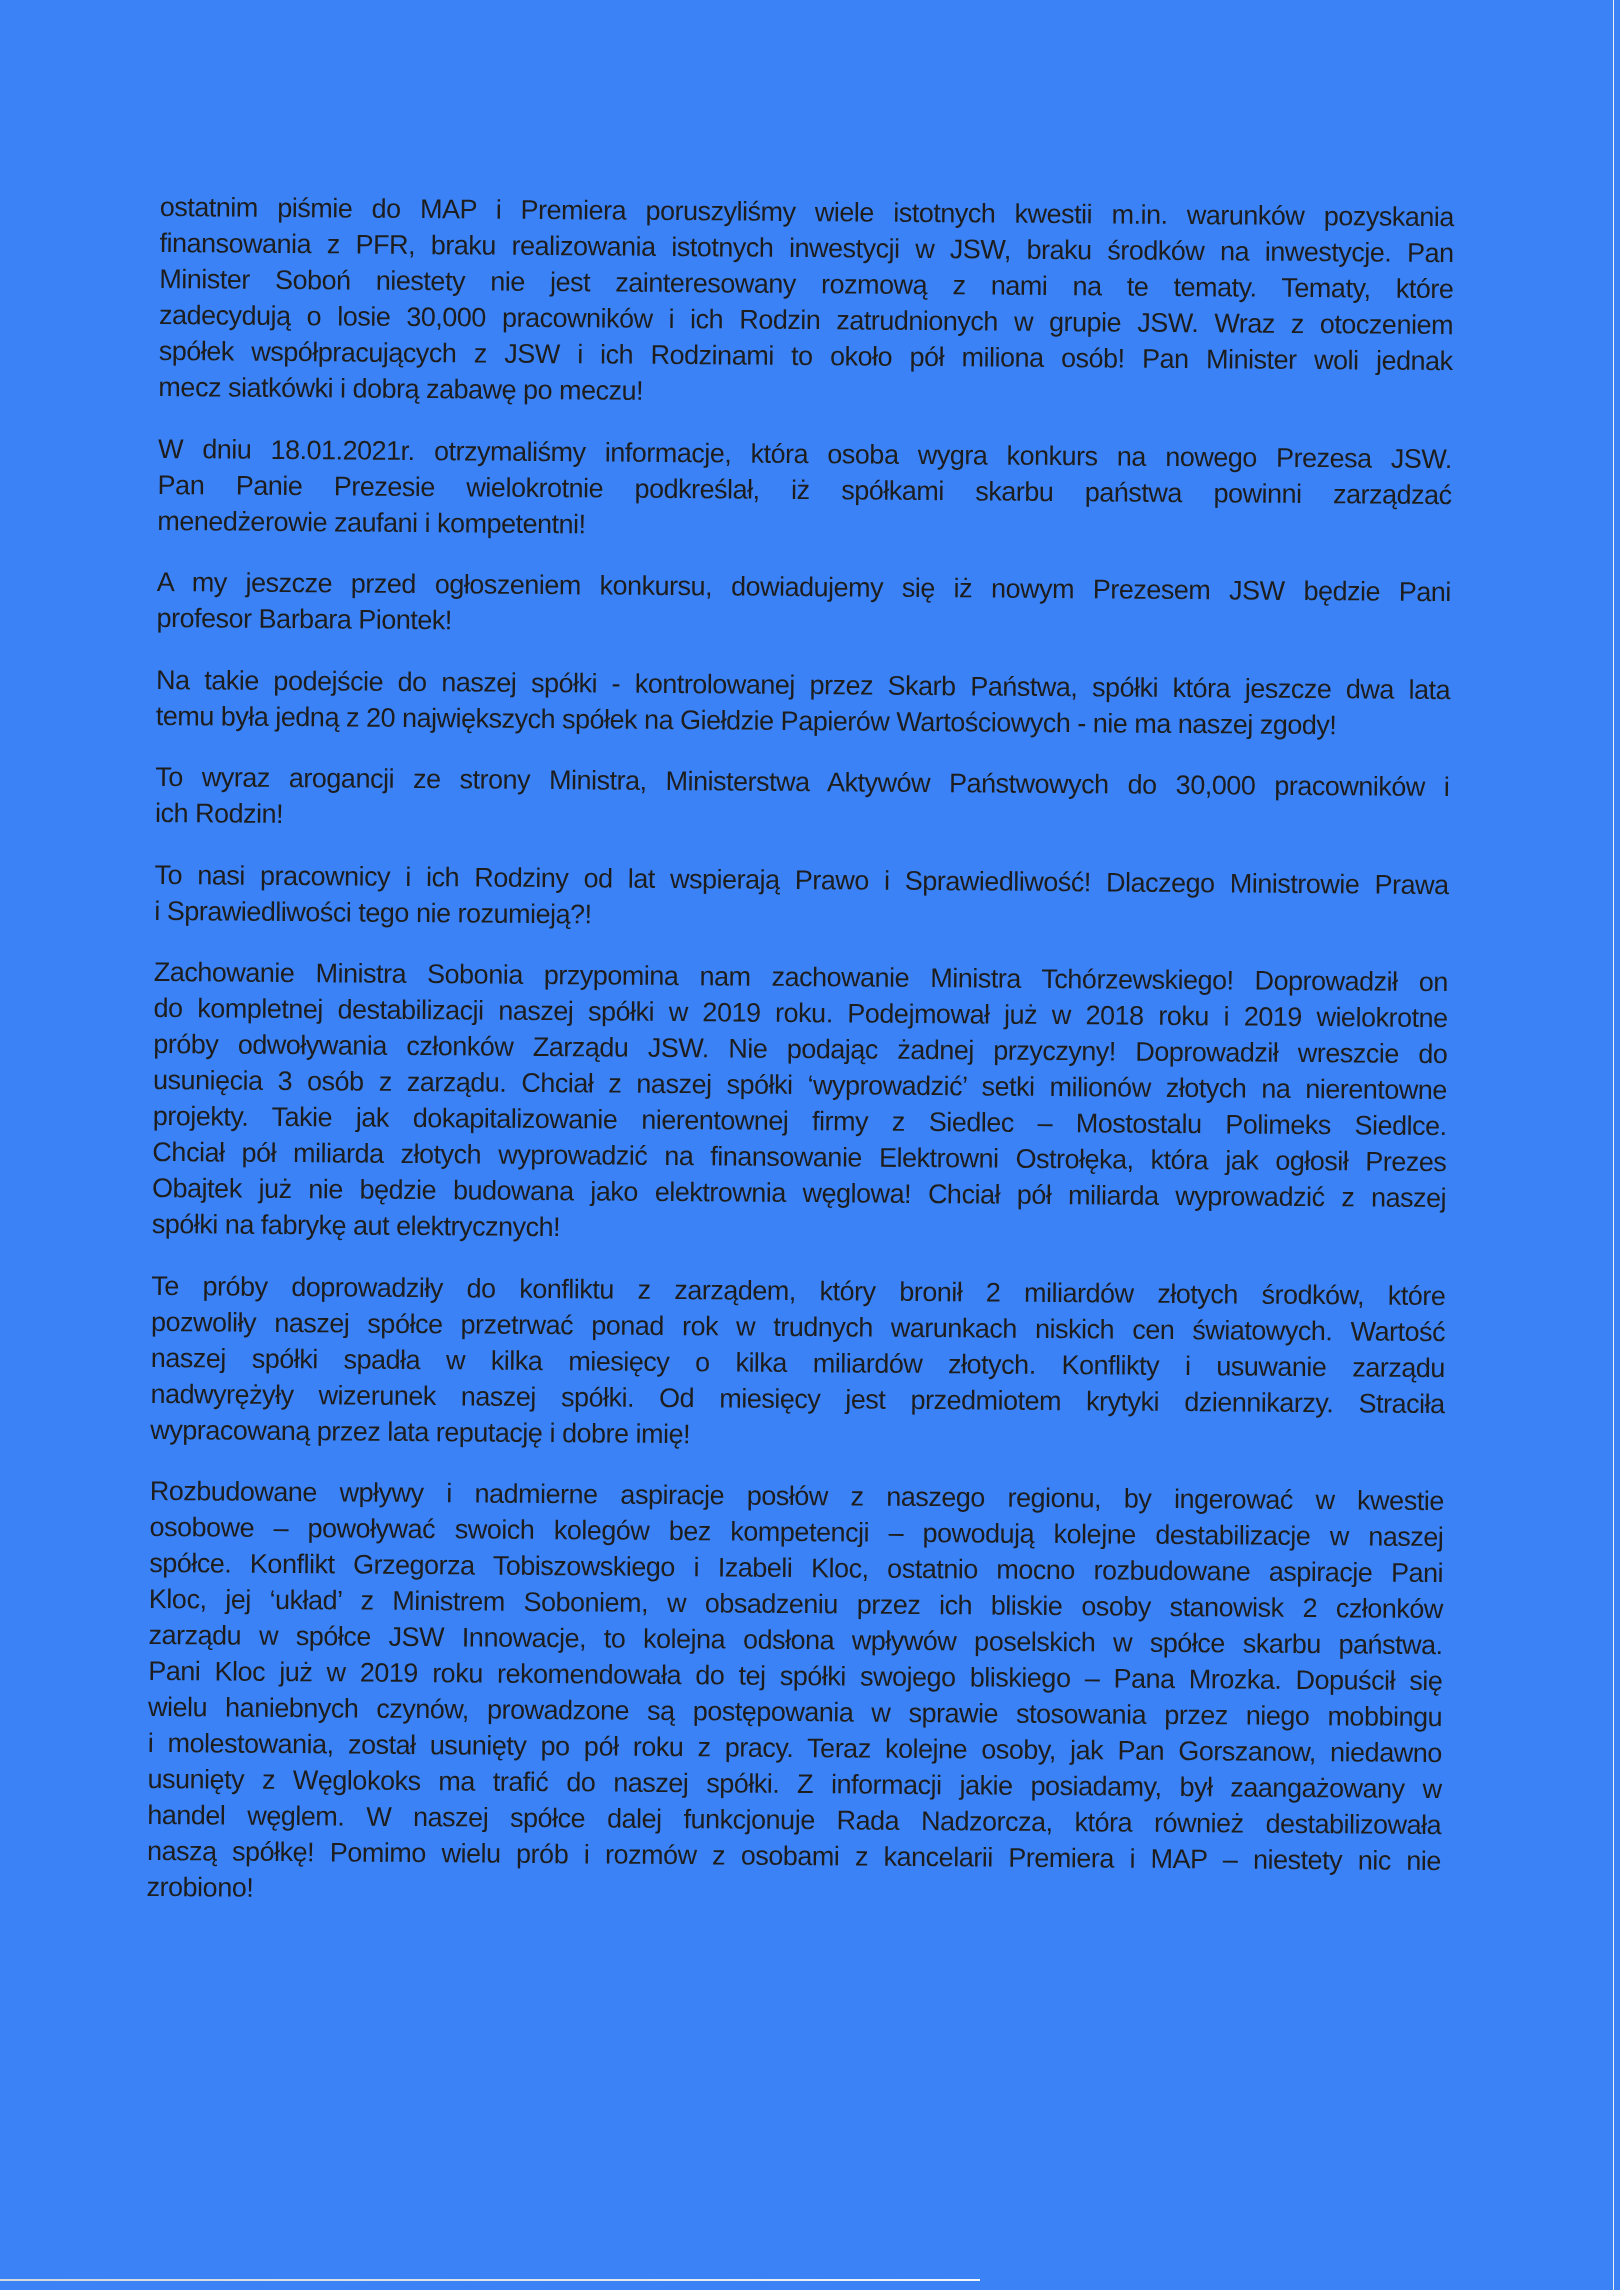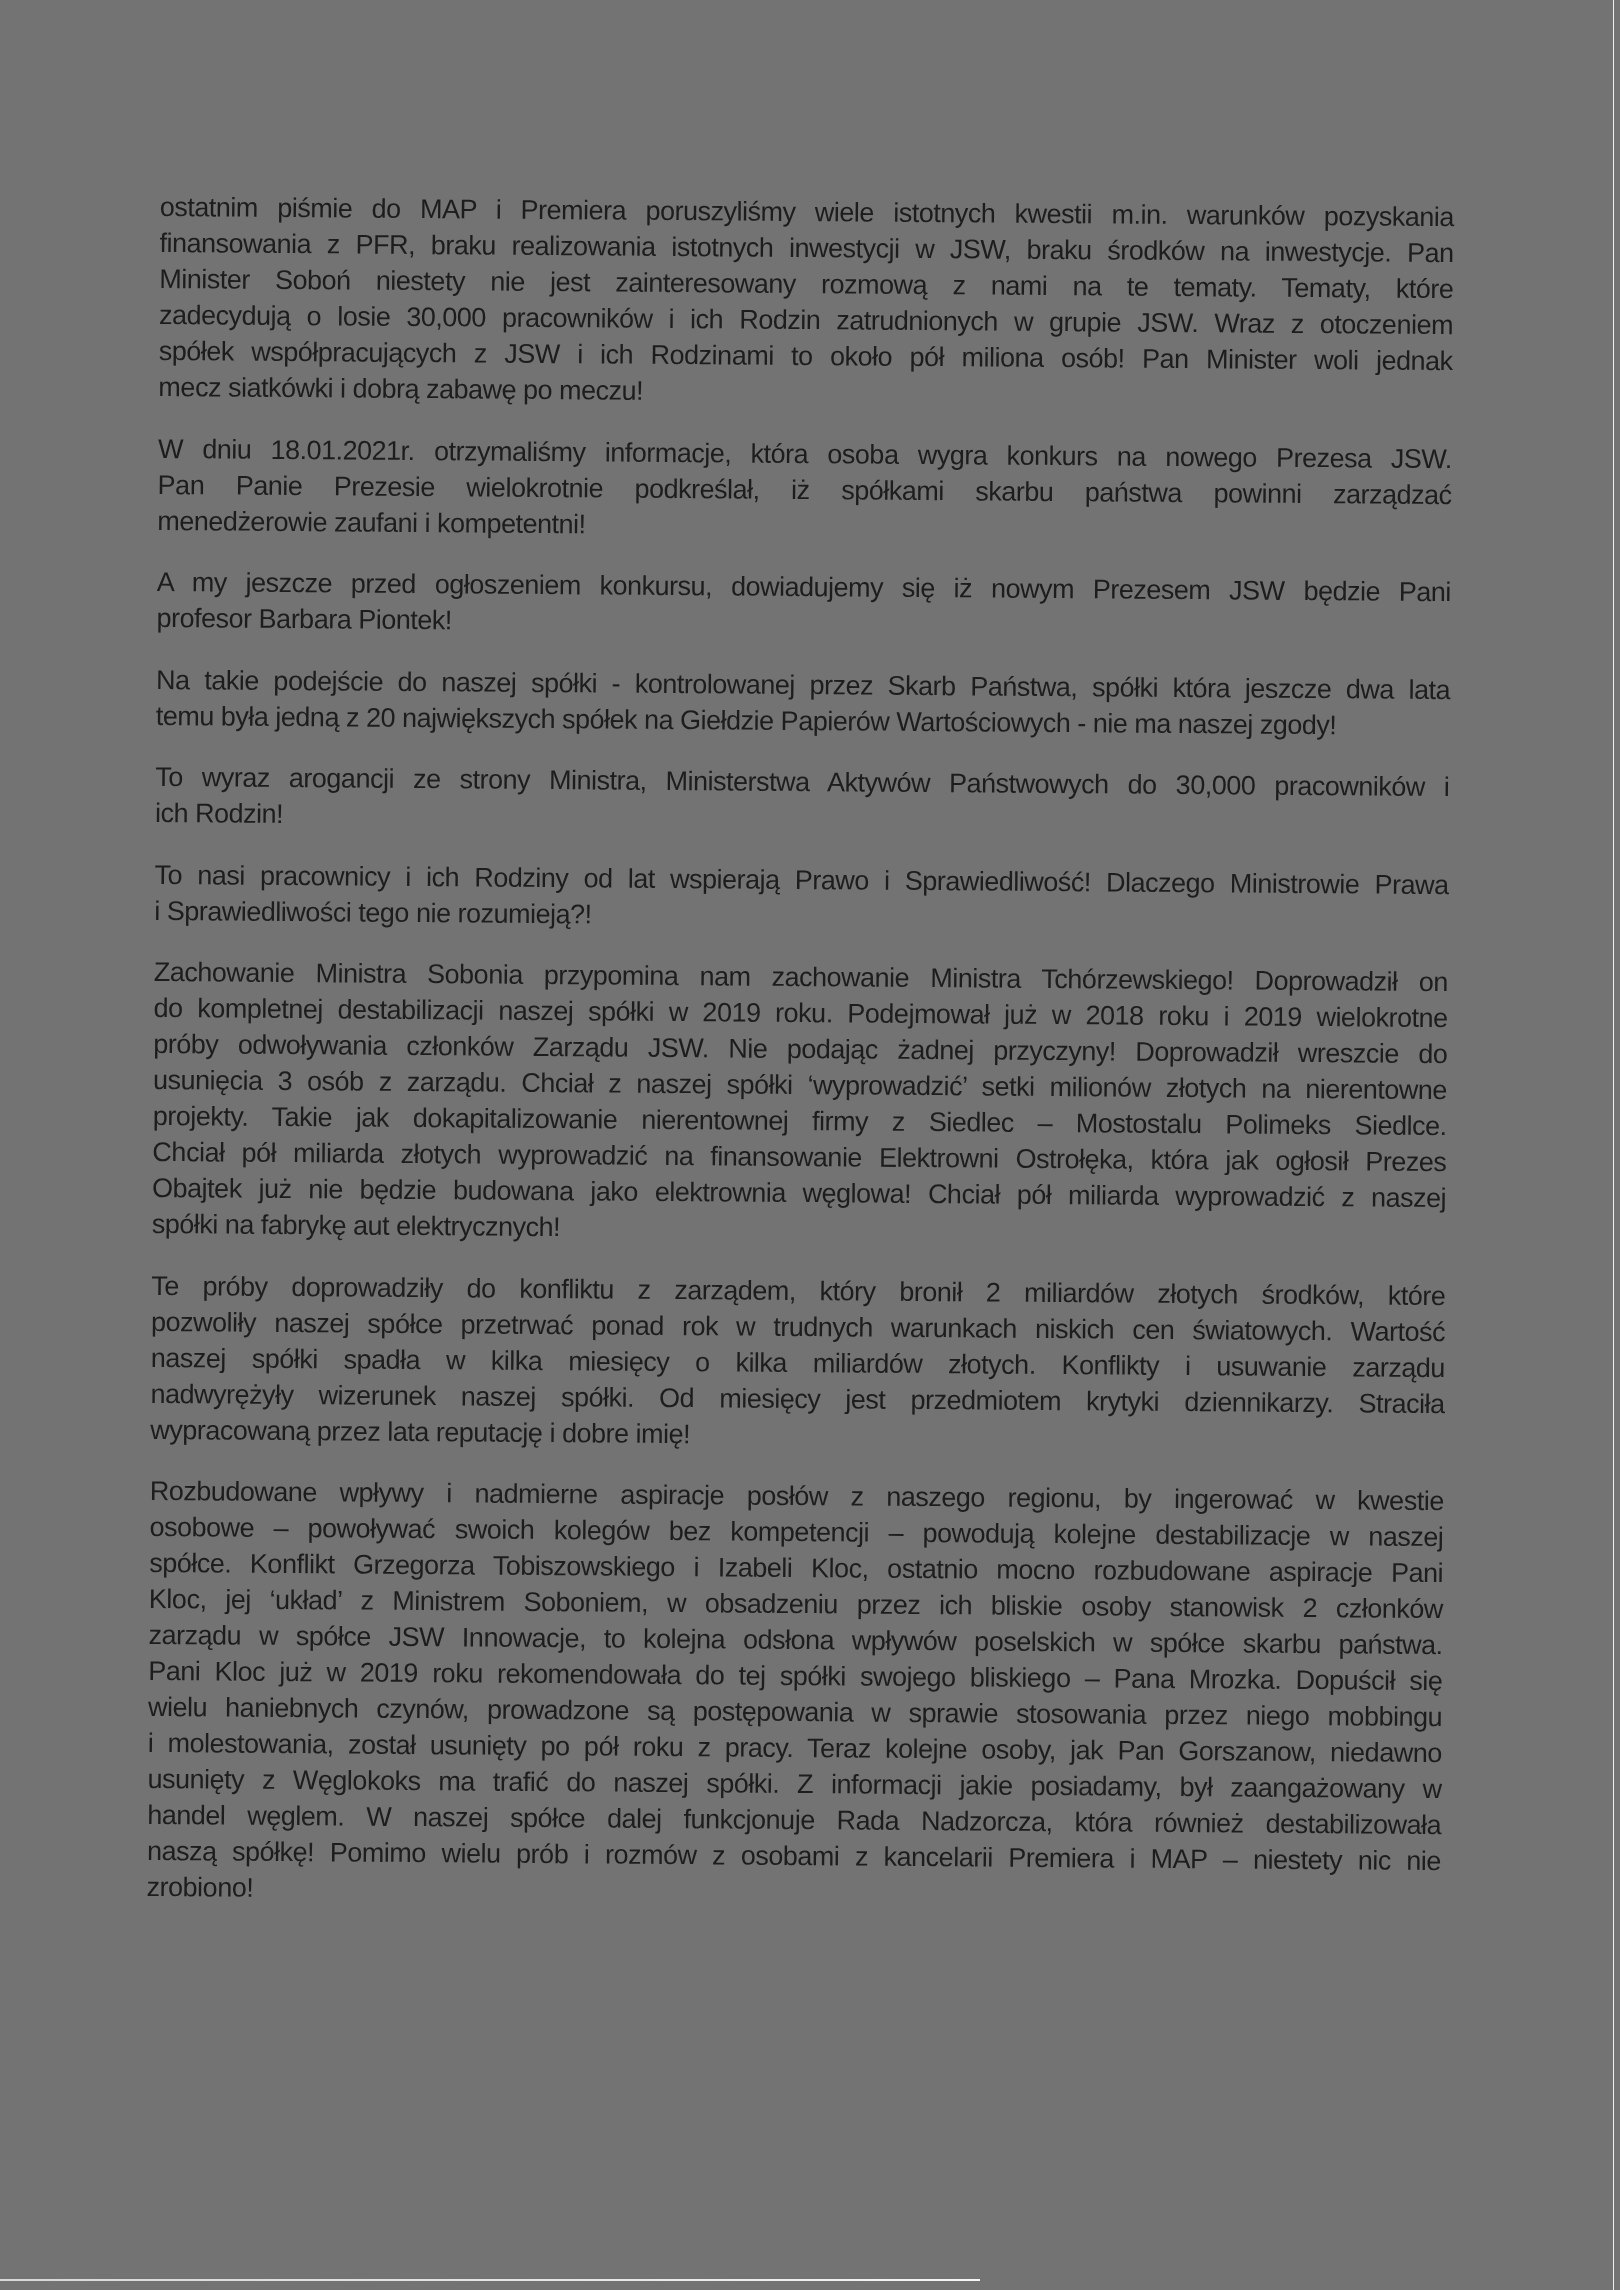--- a/index.html
+++ b/index.html
@@ -1,19 +1,19 @@
 <!DOCTYPE html>
 <html><head>
   <meta charset="utf-8">
   <style>
     html, body { margin: 0; padding: 0; background: #ffffff; }
     body { width: 1620px; height: 2291px; position: relative; overflow: hidden; }
     .page {
       position: absolute; left: 0; top: 0; width: 1620px; height: 2291px;
-      background: #737373;
+      background: #3b82f6;
     }
     .scan-edge-right {
       position: absolute; right: 5.9px; top: 0; width: 1px; height: 2291px;
       background: #efefef;
     }
     .scan-edge-bottom {
       position: absolute; left: 0; bottom: 9.8px; width: 980px; height: 2px;
       background: linear-gradient(to right, #d8d8d8, #e6e6e6 60%, #f6f6f6);
     }
     .text-block {

